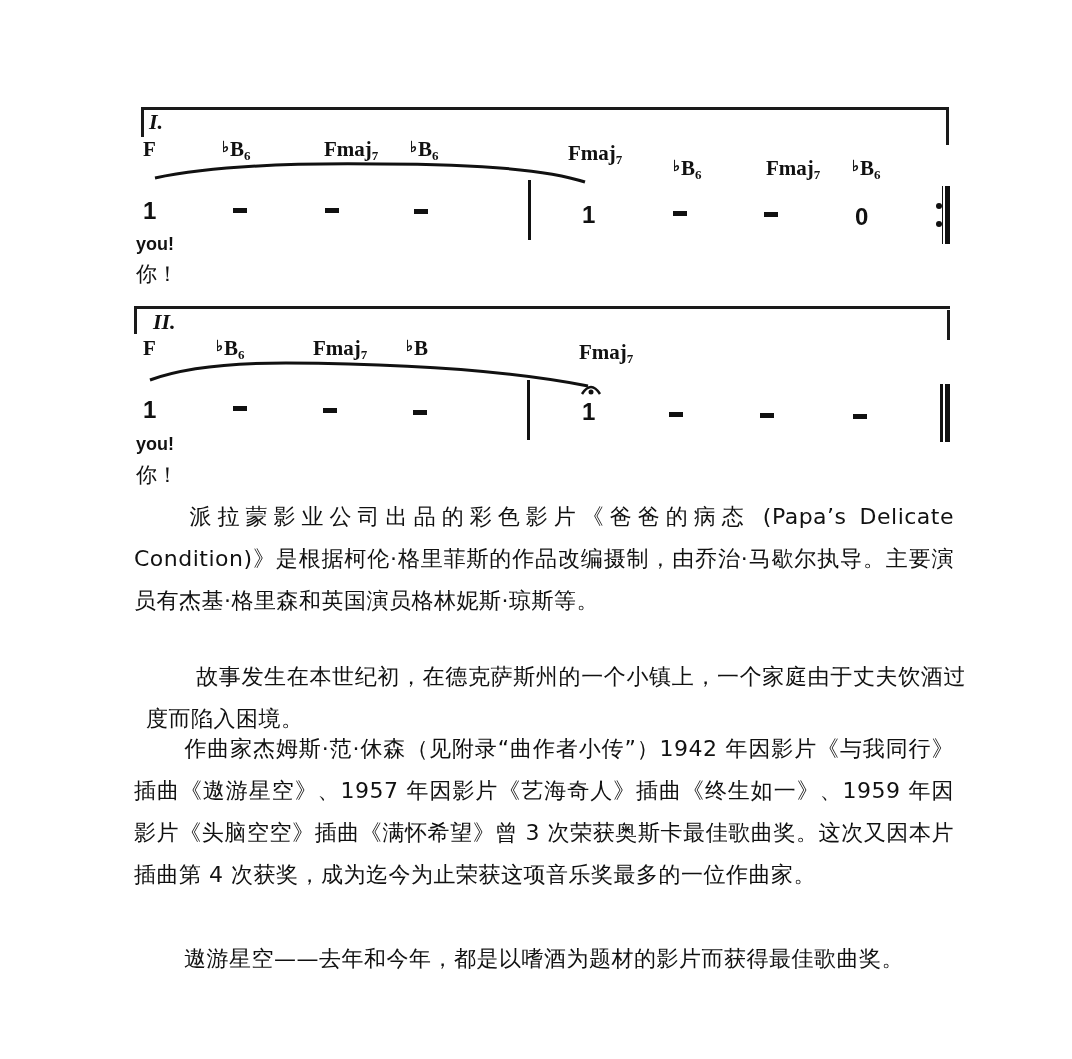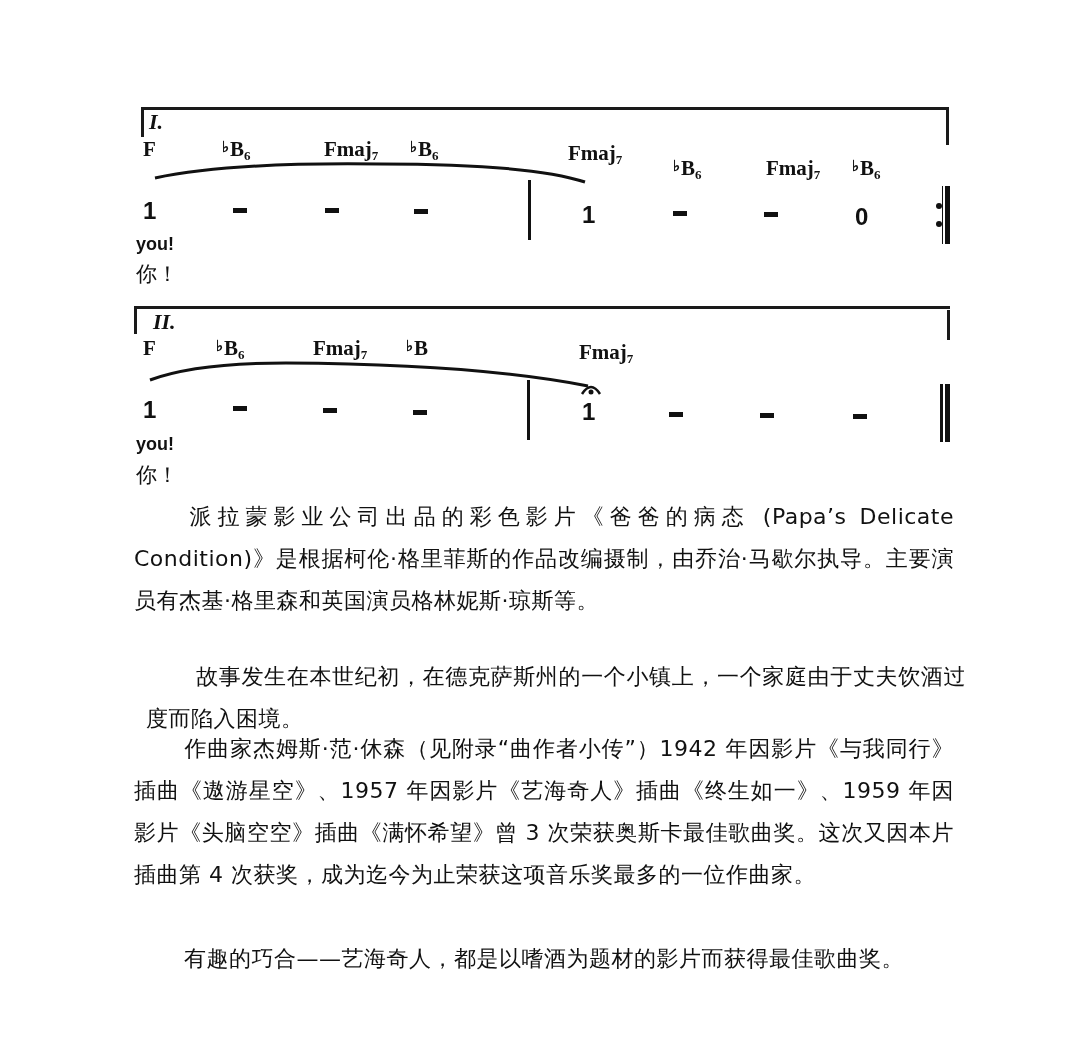--- a/index.html
+++ b/index.html
@@ -94,13 +94,13 @@
   <div class="barline" style="left:940px; top:384px; height:58px;"></div>
   <div class="final" style="left:945px; top:384px; height:58px;"></div>
 
   <div class="lyric-en" style="left:136px; top:434px;">you!</div>
   <div class="lyric-zh" style="left:136px; top:461px;">你！</div>
 </div>
 
 <p class="para" style="top:496px; margin:0;"><span class="indent"></span><span>派拉蒙影业公司出品的彩色影片《爸爸的病态 (Papa’s Delicate Condition)》是根据柯伦·格里菲斯的作品改编摄制，由乔治·马歇尔执导。主要演员有杰基·格里森和英国演员格林妮斯·琼斯等。</span></p>
 <p class="para" style="top:644px; margin:12px;"><span class="indent"></span><span>故事发生在本世纪初，在德克萨斯州的一个小镇上，一个家庭由于丈夫饮酒过度而陷入困境。</span></p>
 <p class="para" style="top:728px; margin:0;"><span class="indent"></span><span>作曲家杰姆斯·范·休森（见附录“曲作者小传”）1942 年因影片《与我同行》插曲《遨游星空》、1957 年因影片《艺海奇人》插曲《终生如一》、1959 年因影片《头脑空空》插曲《满怀希望》曾 3 次荣获奥斯卡最佳歌曲奖。这次又因本片插曲第 4 次获奖，成为迄今为止荣获这项音乐奖最多的一位作曲家。</span></p>
-<p class="para" style="top:938px; margin:0;"><span class="indent"></span><span>有趣的巧合——艺海奇人，都是以嗜酒为题材的影片而获得最佳歌曲奖。</span></p>
+<p class="para" style="top:938px; margin:0;"><span class="indent"></span><span>遨游星空——去年和今年，都是以嗜酒为题材的影片而获得最佳歌曲奖。</span></p>
 
 </body></html>

